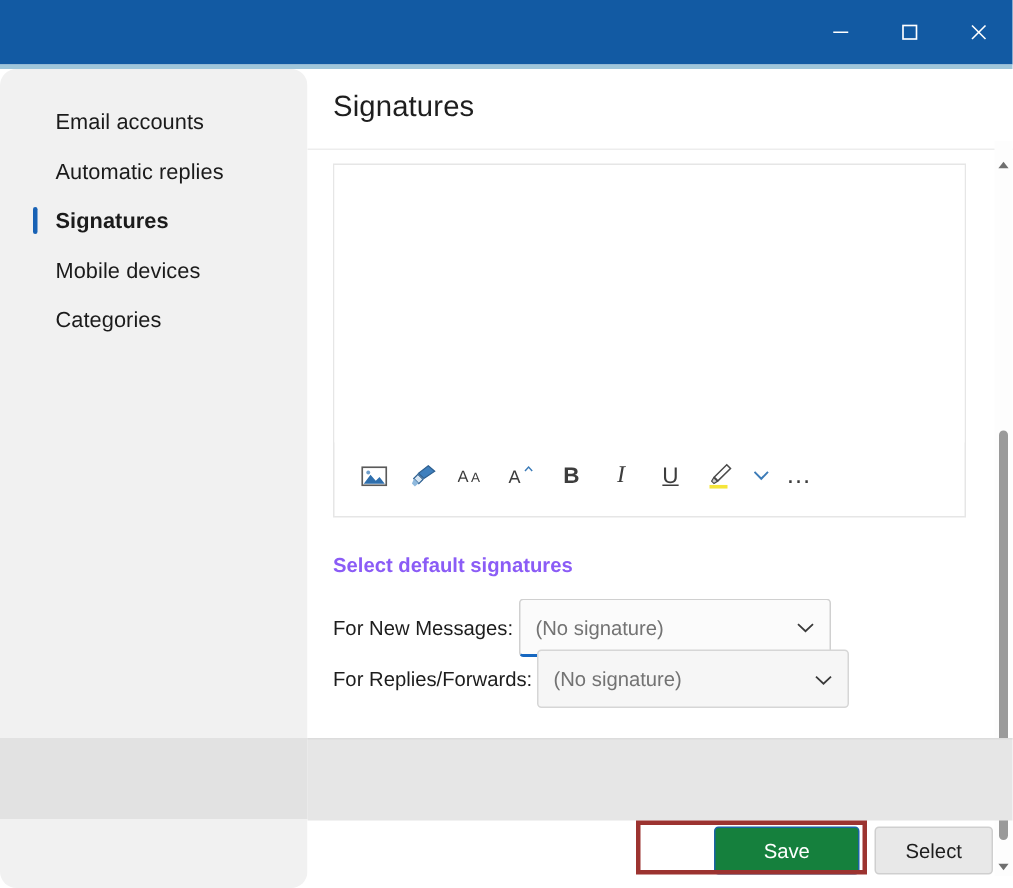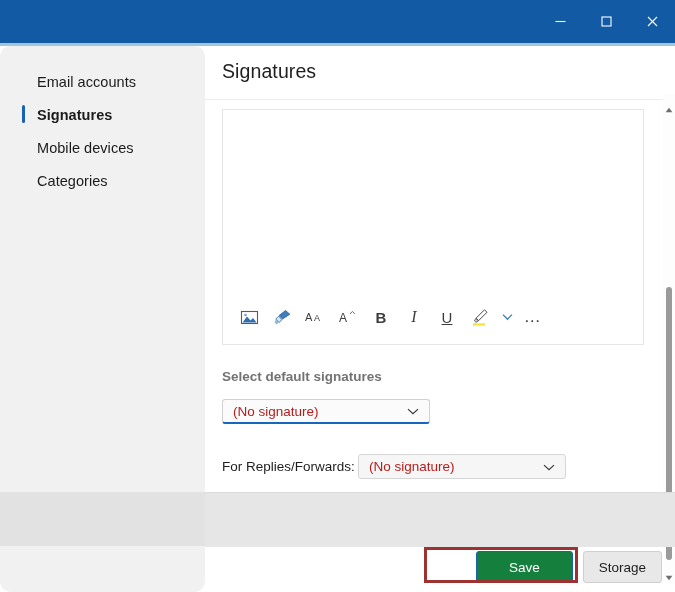--- a/index.html
+++ b/index.html
@@ -137,49 +137,49 @@
     letter-spacing: 1.5px;
     color: #3b3b3b;
   }
 
   
   .section-title {
     position: absolute;
     left: 17px; top: 323px;
     font-size: 13.5px;
     font-weight: bold;
-    color: #737373;
+    color: #8b5cf6;
   }
   .field-row {
     position: absolute;
     left: 17px;
     display: flex;
     align-items: center;
   }
   .field-row.row1 { top: 353px; }
-  .field-row.row2 { top: 408px; }
+  .field-row.row2 { top: 387px; }
   .field-label {
     font-size: 13.5px;
     color: #1d1d1d;
     white-space: nowrap;
   }
   .field-row.row1 .field-label { width: 124px; }
   .field-row.row2 .field-label { width: 136px; }
   .combo {
     position: relative;
-    width: 208px; height: 25px;
+    width: 208px; height: 39px;
     background: #f6f6f6;
     border: 1px solid #d6d6d6;
     border-radius: 3px;
     box-sizing: border-box;
     display: flex;
     align-items: center;
     padding: 0 10px;
     font-size: 13.5px;
-    color: #b91c1c;
+    color: #737373;
   }
   .combo.focused {
     background: #fbfbfb;
     border-color: #d0d0d0;
     border-bottom: 2px solid #1667c0;
   }
   .combo .combo-arrow {
     position: absolute;
     right: 10px; top: 50%;
     transform: translateY(-50%);
@@ -280,20 +280,24 @@
 </div>
 <div class="titlebar-underline"></div>
 
 <div class="body-area">
 
   <nav class="sidebar">
     <div class="nav-item">
 
       <span class="nav-label">Email accounts</span>
     </div>
+    <div class="nav-item">
+
+      <span class="nav-label">Automatic replies</span>
+    </div>
     <div class="nav-item selected">
       <span class="nav-indicator"></span>
       <span class="nav-label">Signatures</span>
     </div>
     <div class="nav-item">
 
       <span class="nav-label">Mobile devices</span>
     </div>
     <div class="nav-item">
 
@@ -367,20 +371,21 @@
         </div>
 
         <div class="tb-btn tb-ellipsis">…</div>
 
       </div>
     </div>
 
     <div class="section-title">Select default signatures</div>
 
     <div class="field-row row1">
+      <span class="field-label">For New Messages:</span>
       <div class="combo focused">
         <span>(No signature)</span>
         <span class="combo-arrow">
           <svg width="12" height="8" viewBox="0 0 12 8">
             <path d="M1 1.6 L6 6.3 L11 1.6" fill="none" stroke="#3a3a3a" stroke-width="1.2"></path>
           </svg>
         </span>
       </div>
     </div>
 
@@ -408,14 +413,14 @@
           <path d="M4 5.2 L0.6 0.8 L7.4 0.8 Z" fill="#6f6f6f"></path>
         </svg>
       </div>
     </div>
   </main>
 </div>
 
 <div class="footer-left"></div>
 <div class="footer"></div>
 <div class="btn btn-save">Save</div>
-<div class="btn btn-discard">Storage</div>
+<div class="btn btn-discard">Select</div>
 <div class="annotation-box"></div>
 
 </body></html>

